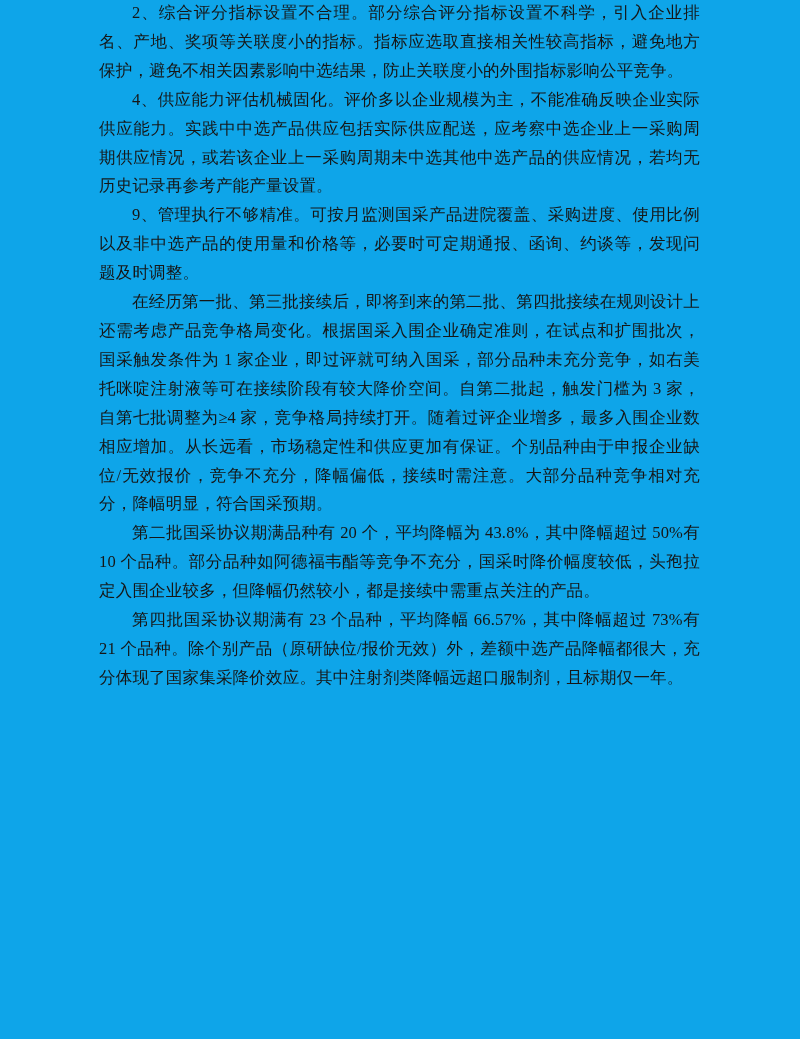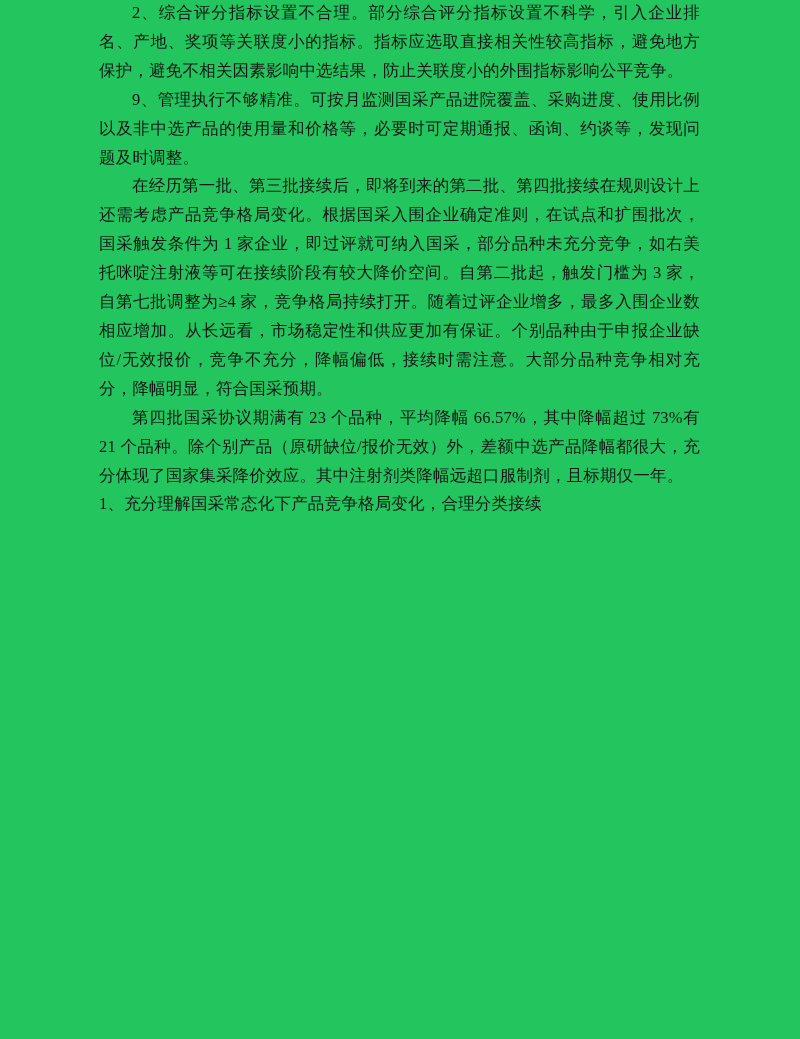--- a/index.html
+++ b/index.html
@@ -4,21 +4,21 @@
 <style>
   html, body {
     margin: 0;
     padding: 0;
     background: #ffffff;
   }
   .page {
     position: relative;
     width: 800px;
     height: 1039px;
-    background: #22c55e;
+    background: #0ea5e9;
     overflow: hidden;
   }
   .content {
     position: absolute;
     left: 99px;
     top: -1px;
     width: 601px;
     font-family: "Liberation Serif", "DejaVu Serif", serif;
     font-size: 16.5px;
     line-height: 28.9px;
@@ -38,18 +38,19 @@
   .content p.subheading {
     text-indent: 0;
   }
 </style>
 </head>
 <body>
 
 <div class="page">
   <div class="content">
     <p class="body">2、综合评分指标设置不合理。部分综合评分指标设置不科学，引入企业排名、产地、奖项等关联度小的指标。指标应选取直接相关性较高指标，避免地方保护，避免不相关因素影响中选结果，防止关联度小的外围指标影响公平竞争。</p>
+    <p class="body">4、供应能力评估机械固化。评价多以企业规模为主，不能准确反映企业实际供应能力。实践中中选产品供应包括实际供应配送，应考察中选企业上一采购周期供应情况，或若该企业上一采购周期未中选其他中选产品的供应情况，若均无历史记录再参考产能产量设置。</p>
     <p class="body">9、管理执行不够精准。可按月监测国采产品进院覆盖、采购进度、使用比例以及非中选产品的使用量和价格等，必要时可定期通报、函询、约谈等，发现问题及时调整。</p>
     <p class="body">在经历第一批、第三批接续后，即将到来的第二批、第四批接续在规则设计上还需考虑产品竞争格局变化。根据国采入围企业确定准则，在试点和扩围批次，国采触发条件为 1 家企业，即过评就可纳入国采，部分品种未充分竞争，如右美托咪啶注射液等可在接续阶段有较大降价空间。自第二批起，触发门槛为 3 家，自第七批调整为≥4 家，竞争格局持续打开。随着过评企业增多，最多入围企业数相应增加。从长远看，市场稳定性和供应更加有保证。个别品种由于申报企业缺位/无效报价，竞争不充分，降幅偏低，接续时需注意。大部分品种竞争相对充分，降幅明显，符合国采预期。</p>
+    <p class="body">第二批国采协议期满品种有 20 个，平均降幅为 43.8%，其中降幅超过 50%有 10 个品种。部分品种如阿德福韦酯等竞争不充分，国采时降价幅度较低，头孢拉定入围企业较多，但降幅仍然较小，都是接续中需重点关注的产品。</p>
     <p class="body">第四批国采协议期满有 23 个品种，平均降幅 66.57%，其中降幅超过 73%有 21 个品种。除个别产品（原研缺位/报价无效）外，差额中选产品降幅都很大，充分体现了国家集采降价效应。其中注射剂类降幅远超口服制剂，且标期仅一年。</p>
-    <p class="subheading">1、充分理解国采常态化下产品竞争格局变化，合理分类接续</p>
   </div>
 </div>
 
 </body></html>

